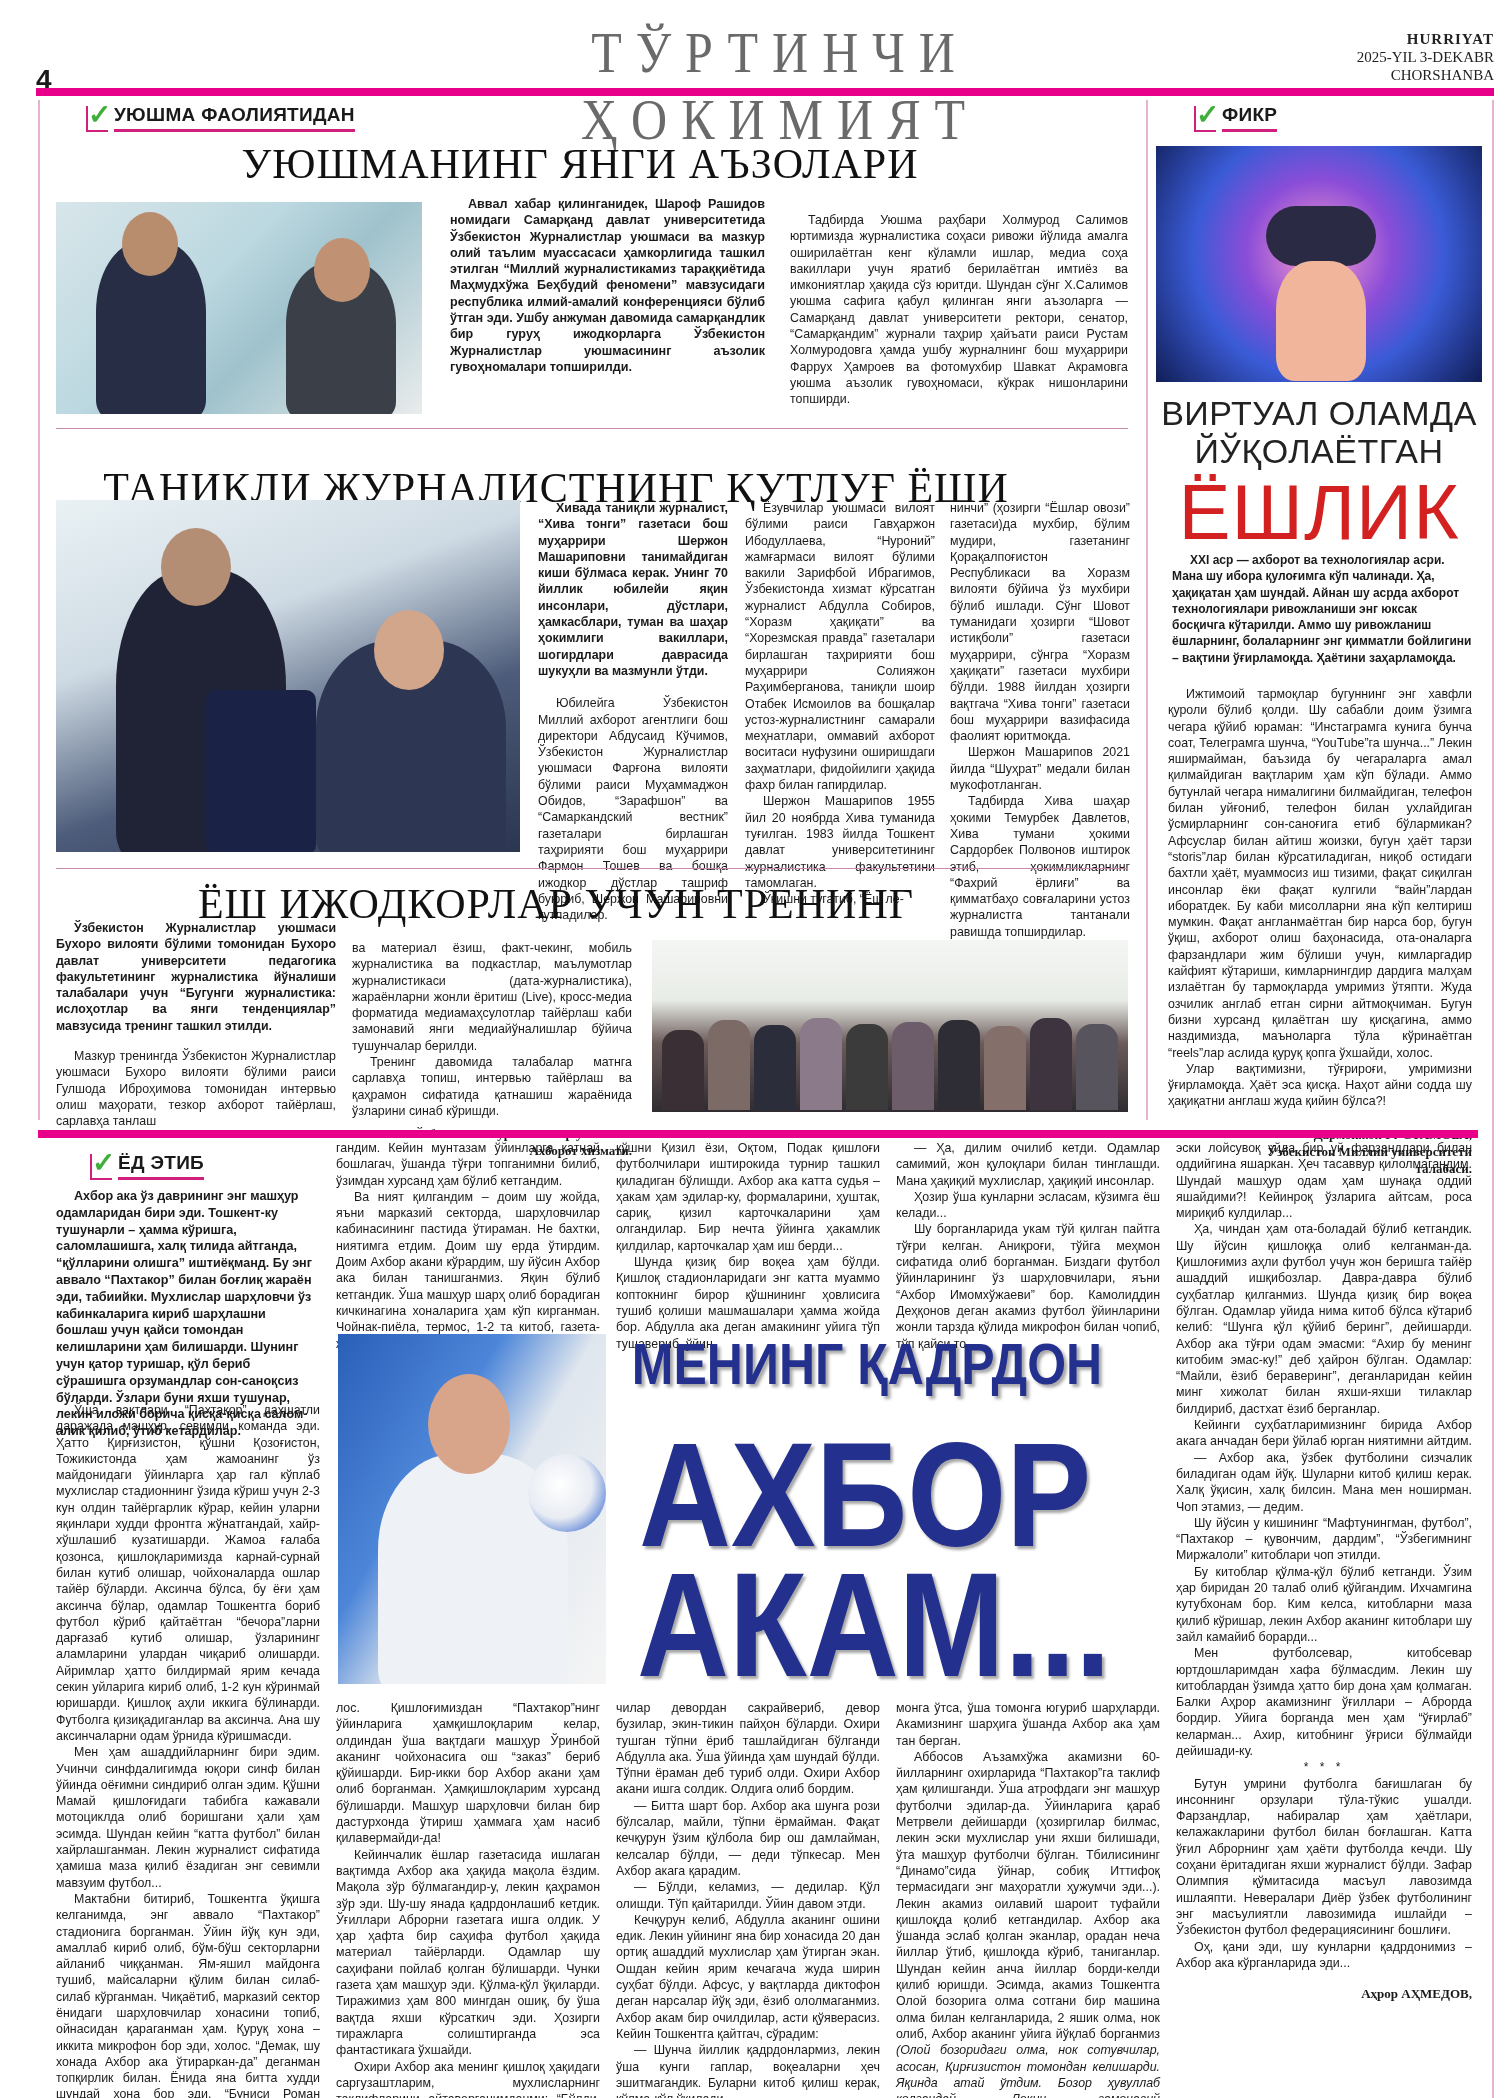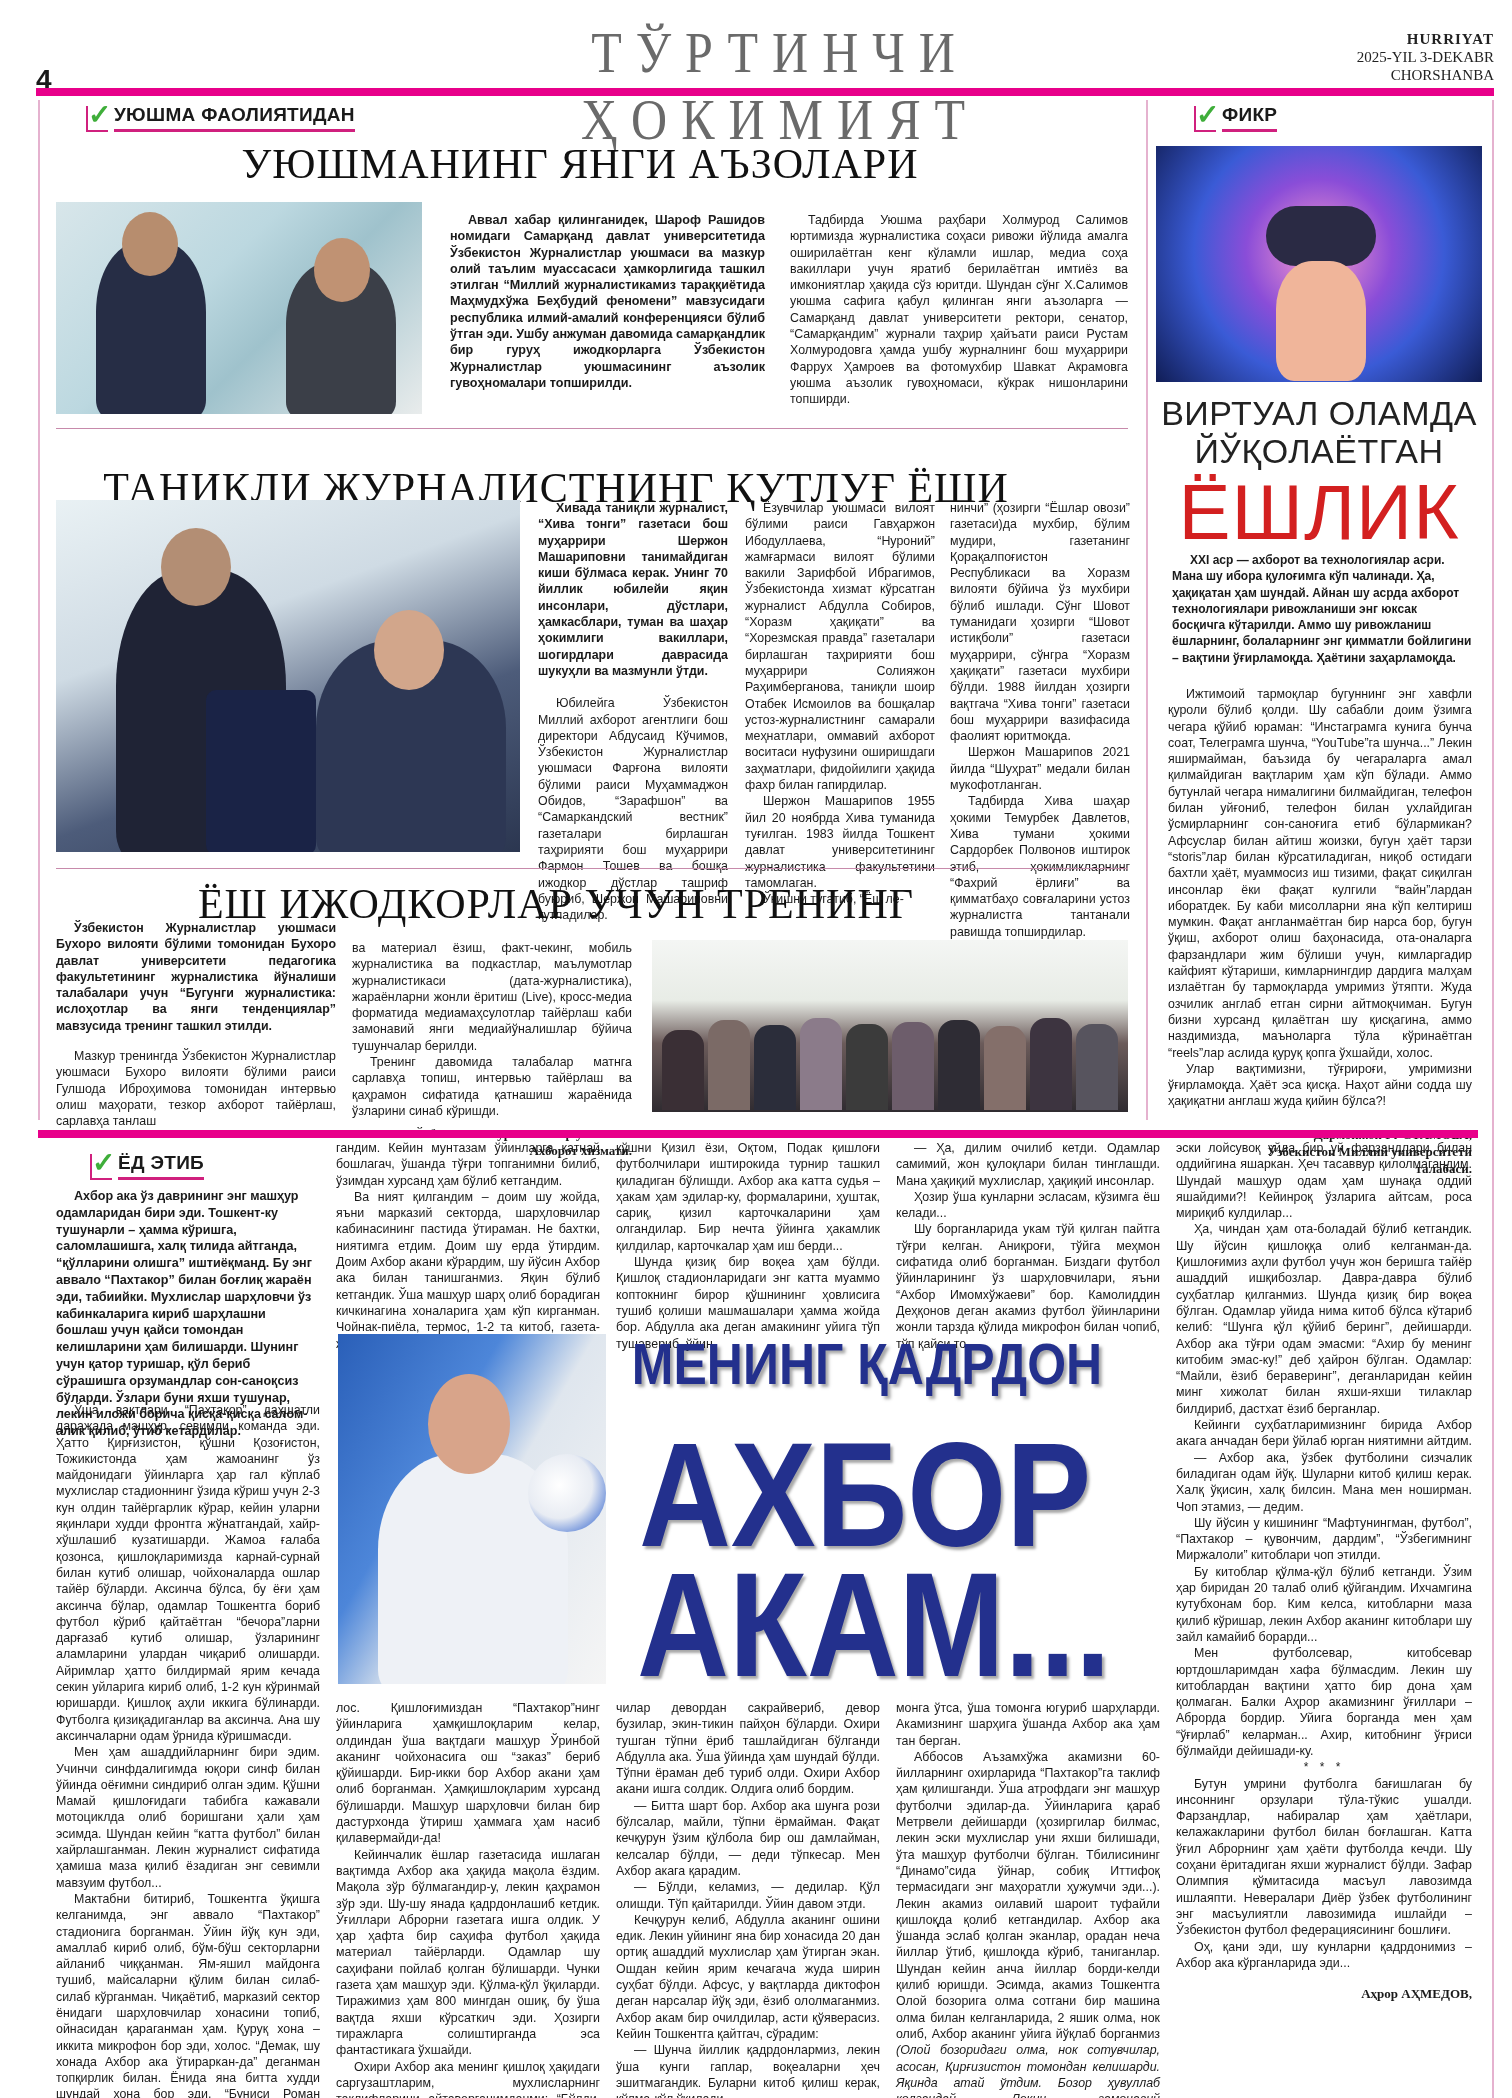--- a/index.html
+++ b/index.html
@@ -54,21 +54,21 @@
   <span class="check"></span>
   <span class="label">УЮШМА ФАОЛИЯТИДАН</span>
 </div>
 <div class="abs headline" style="left:150px; top:140px; width:860px;">УЮШМАНИНГ ЯНГИ АЪЗОЛАРИ</div>
 <div class="abs photo ph1" style="left:56px; top:202px; width:366px; height:212px;">
   <div class="fig" style="left:40px; top:40px; width:110px; height:175px; background:#262d45;"></div>
   <div class="fig" style="left:66px; top:10px; width:56px; height:64px; background:#b78d6e; border-radius:50%;"></div>
   <div class="fig" style="left:230px; top:60px; width:110px; height:155px; background:#3b3f48;"></div>
   <div class="fig" style="left:258px; top:36px; width:56px; height:64px; background:#c09273; border-radius:50%;"></div>
 </div>
-<div class="abs txt bold" style="left:450px; top:212px; width:315px; font-size:12.6px;">
+<div class="abs txt bold" style="left:450px; top:196px; width:315px; font-size:12.6px;">
     <p>Аввал хабар қилинганидек, Шароф Рашидов номидаги Самарқанд давлат университетида Ўзбекистон Журналистлар уюшмаси ва мазкур олий таълим муассасаси ҳамкорлигида ташкил этилган “Миллий журналистикамиз тараққиётида Маҳмудхўжа Беҳбудий феномени” мавзусидаги республика илмий-амалий конференцияси бўлиб ўтган эди. Ушбу анжуман давомида самарқандлик бир гуруҳ ижодкорларга Ўзбекистон Журналистлар уюшмасининг аъзолик гувоҳномалари топширилди.</p>
   </div>
 <div class="abs txt" style="left:790px; top:212px; width:338px;">
     <p>Тадбирда Уюшма раҳбари Холмурод Салимов юртимизда журналистика соҳаси ривожи йўлида амалга оширилаётган кенг кўламли ишлар, медиа соҳа вакиллари учун яратиб берилаётган имтиёз ва имкониятлар ҳақида сўз юритди. Шундан сўнг Х.Салимов уюшма сафига қабул қилинган янги аъзоларга — Самарқанд давлат университети ректори, сенатор, “Самарқандим” журнали таҳрир ҳайъати раиси Рустам Холмуродовга ҳамда ушбу журналнинг бош муҳаррири Фаррух Ҳамроев ва фотомухбир Шавкат Акрамовга уюшма аъзолик гувоҳномаси, кўкрак нишонларини топширди.</p>
   </div>
 <div class="abs thin-rule" style="left:56px; top:428px; width:1072px;"></div>
 
 <div class="abs headline" style="left:56px; top:464px; width:1000px;font-family:Liberation Serif, serif;">ТАНИҚЛИ ЖУРНАЛИСТНИНГ ҚУТЛУҒ ЁШИ</div>
 <div class="abs photo ph2" style="left:56px; top:500px; width:464px; height:352px;">
   <div class="fig" style="left:60px; top:70px; width:170px; height:290px; background:#1f2335;"></div>
@@ -206,21 +206,21 @@
   </p>
 </div>
 
 <div class="abs txt" style="left:1176px; top:1140px; width:296px;">
   <p style="text-indent:0">эски лойсувоқ уйда бир уй фарзандлари билан оддийгина яшаркан. Ҳеч тасаввур қилолмагандим. Шундай машҳур одам ҳам шунақа оддий яшайдими?! Кейинроқ ўзларига айтсам, роса мириқиб кулдилар...</p>
   <p>Ҳа, чиндан ҳам ота-боладай бўлиб кетгандик. Шу йўсин қишлоққа олиб келганман-да. Қишлоғимиз аҳли футбол учун жон беришга тайёр ашаддий ишқибозлар. Давра-давра бўлиб суҳбатлар қилганмиз. Шунда қизиқ бир воқеа бўлган. Одамлар уйида нима китоб бўлса кўтариб келиб: “Шунга қўл қўйиб беринг”, дейишарди. Ахбор ака тўғри одам эмасми: “Ахир бу менинг китобим эмас-ку!” деб ҳайрон бўлган. Одамлар: “Майли, ёзиб бераверинг”, деганларидан кейин минг хижолат билан яхши-яхши тилаклар билдириб, дастхат ёзиб берганлар.</p>
   <p>Кейинги суҳбатларимизнинг бирида Ахбор акага анчадан бери ўйлаб юрган ниятимни айтдим.</p>
   <p>— Ахбор ака, ўзбек футболини сизчалик биладиган одам йўқ. Шуларни китоб қилиш керак. Халқ ўқисин, халқ билсин. Мана мен ноширман. Чоп этамиз, — дедим.</p>
   <p>Шу йўсин у кишининг “Мафтунингман, футбол”, “Пахтакор – қувончим, дардим”, “Ўзбегимнинг Миржалоли” китоблари чоп этилди.</p>
   <p>Бу китоблар қўлма-қўл бўлиб кетганди. Ўзим ҳар биридан 20 талаб олиб қўйгандим. Ихчамгина кутубхонам бор. Ким келса, китобларни маза қилиб кўришар, лекин Ахбор аканинг китоблари шу зайл камайиб борарди...</p>
-  <p>Мен футболсевар, китобсевар юртдошларимдан хафа бўлмасдим. Лекин шу китоблардан вақтини ҳатто бир дона ҳам қолмаган. Балки Аҳрор акамизнинг ўғиллари – Аброрда бордир. Уйига борганда мен ҳам “ўғирлаб” келарман... Ахир, китобнинг ўғриси бўлмайди дейишади-ку.</p>
+  <p>Мен футболсевар, китобсевар юртдошларимдан хафа бўлмасдим. Лекин шу китоблардан ўзимда ҳатто бир дона ҳам қолмаган. Балки Аҳрор акамизнинг ўғиллари – Аброрда бордир. Уйига борганда мен ҳам “ўғирлаб” келарман... Ахир, китобнинг ўғриси бўлмайди дейишади-ку.</p>
   <div class="stars">* * *</div>
   <p>Бутун умрини футболга бағишлаган бу инсоннинг орзулари тўла-тўкис ушалди. Фарзандлар, набиралар ҳам ҳаётлари, келажакларини футбол билан боғлашган. Катта ўғил Аброрнинг ҳам ҳаёти футболда кечди. Шу соҳани ёритадиган яхши журналист бўлди. Зафар Олимпия қўмитасида масъул лавозимда ишлаяпти. Невералари Диёр ўзбек футболининг энг масъулиятли лавозимида ишлайди – Ўзбекистон футбол федерациясининг бошлиғи.</p>
   <p>Оҳ, қани эди, шу кунларни қадрдонимиз – Ахбор ака кўрганларида эди...</p>
   <div class="sig" style="margin-top:14px;">
     <div>Аҳрор АҲМЕДОВ,</div>
 
   </div>
 </div>
 
 </body></html>

